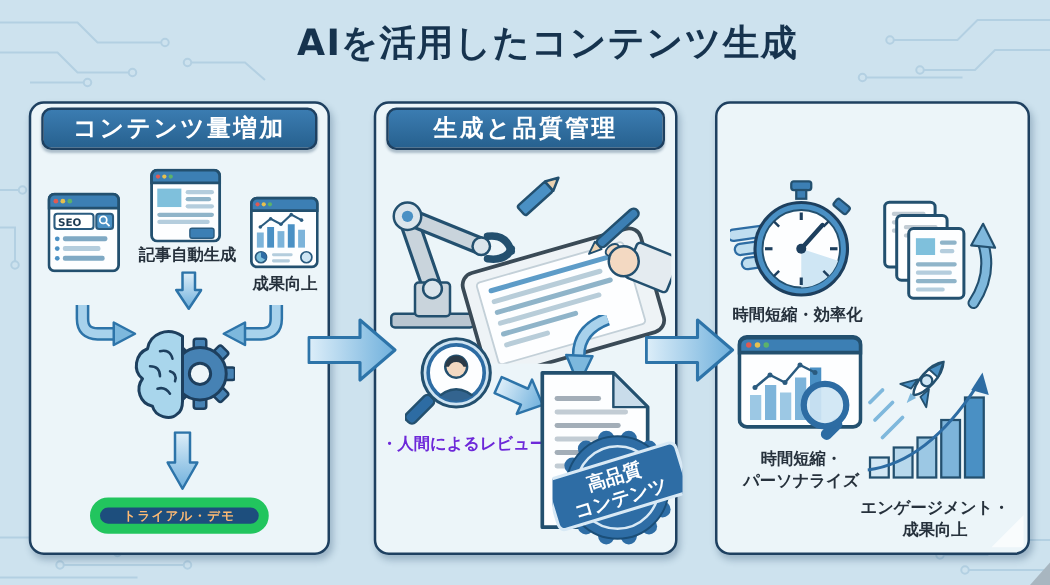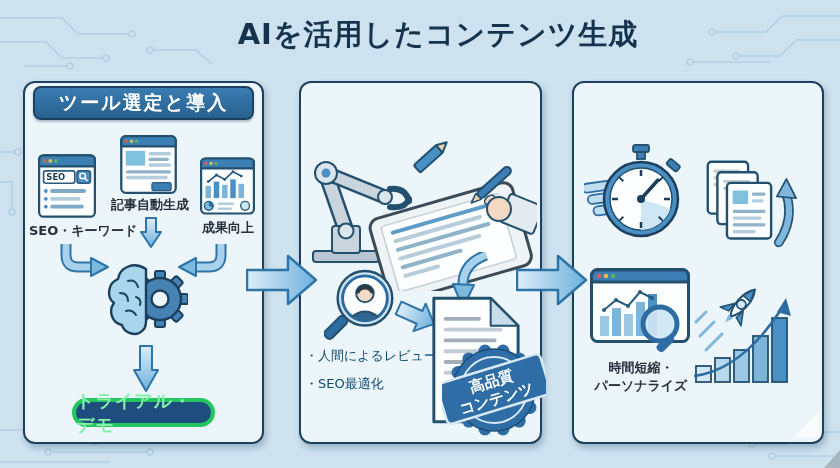--- a/index.html
+++ b/index.html
@@ -17,25 +17,25 @@
          background:linear-gradient(180deg,#3b7cb1,#27618f);
          border:2px solid #1e4060;border-radius:8px;box-sizing:border-box;
          display:flex;align-items:center;justify-content:center;
          color:#ffffff;font-weight:700;font-size:19px;letter-spacing:2px;
          box-shadow:0 2px 2px rgba(23,58,92,.3);}
   .abs{position:absolute;}
   .label{position:absolute;font-weight:700;color:#26313c;font-size:13px;
          text-align:center;line-height:1.4;white-space:pre-line;}
   .label-left{text-align:left;}
   .cta{position:absolute;left:47px;top:315px;width:143px;height:29px;
-       background:#1d4e7d;border:4px solid #22c55e;border-radius:16px;
-       color:#86efac;font-weight:700;font-size:18px;letter-spacing:1px;
+       background:#1d4e7d;border:8px solid #22c55e;border-radius:16px;
+       color:#fdba74;font-weight:700;font-size:10px;letter-spacing:1px;
        display:flex;align-items:center;justify-content:center;box-sizing:border-box;}
   .bullets{position:absolute;left:4px;top:259px;width:136px;
-       font-size:13px;font-weight:400;color:#0c4a6e;line-height:28px;}
+       font-size:13px;font-weight:700;color:#6d28d9;line-height:28px;}
   svg{display:block;}
 </style>
 </head>
 <body>
 
 <div class="stage">
 
   <svg width="0" height="0" style="position:absolute">
     <defs>
       <linearGradient id="gH" x1="0" y1="0" x2="1" y2="0">
@@ -79,21 +79,21 @@
         <circle cx="772" cy="456" r="3" fill="#cde2ee"></circle>
       <polyline points="840,432 802,432 790,444 752,444"></polyline>
         <circle cx="752" cy="444" r="3" fill="#cde2ee"></circle>
     </g>
     <polygon points="824,468 840,450 840,468" fill="#a8b6c0"></polygon>
   </svg>
 
   <div class="title">AIを活用したコンテンツ生成</div>
 
   <div class="panel panel-1">
-    <div class="panel-header">ツール選定と導入</div>
+    <div class="panel-header">コンテンツ量増加</div>
 
     <svg class="abs" style="left:13px;top:71px" width="58" height="64" viewBox="0 0 104 114">
       <rect x="2" y="2" width="100" height="110" rx="8" fill="#fdfeff" stroke="#23506f" stroke-width="4"></rect>
       <path d="M2,10 a8,8 0 0 1 8,-8 h84 a8,8 0 0 1 8,8 v12 h-100 z" fill="#3c7fb4" stroke="#23506f" stroke-width="4"></path>
       <circle cx="12" cy="12" r="3.4" fill="#e05a52"></circle>
         <circle cx="22" cy="12" r="3.4" fill="#e6c04f"></circle>
         <circle cx="32" cy="12" r="3.4" fill="#5cb26a"></circle>
       <rect x="10" y="30" width="56" height="22" rx="4" fill="#ffffff" stroke="#2a5b7f" stroke-width="3"></rect>
       <text x="15" y="47" font-size="15" font-weight="bold" fill="#1d3a52">SEO</text>
       <rect x="70" y="30" width="24" height="22" rx="4" fill="#4a90c4" stroke="#2a5b7f" stroke-width="3"></rect>
@@ -141,21 +141,20 @@
       <circle cx="45" cy="40" r="2.6" fill="#2a5b7f"></circle>
         <circle cx="60" cy="26" r="2.6" fill="#2a5b7f"></circle>
         <circle cx="75" cy="34" r="2.6" fill="#2a5b7f"></circle>
       <circle cx="16" cy="88" r="8" fill="#7fc0dc" stroke="#2a5b7f" stroke-width="2.5"></circle>
       <path d="M16,88 L16,80 A8,8 0 0 1 23,92 Z" fill="#2e6da5"></path>
       <rect x="32" y="82" width="30" height="4.5" rx="2" fill="#b4cddd"></rect>
       <rect x="32" y="91" width="26" height="4.5" rx="2" fill="#b4cddd"></rect>
       <circle cx="82" cy="88" r="8" fill="#cfe6f4" stroke="#2a5b7f" stroke-width="2.5"></circle>
     </svg>
 
-    <div class="label label-left" style="left:4px;top:139px;width:110px">SEO・キーワード</div>
     <div class="label" style="left:84px;top:113px;width:82px">記事自動生成</div>
     <div class="label" style="left:168px;top:136px;width:70px">成果向上</div>
 
     <svg class="abs" style="left:115px;top:134px" width="22" height="32" viewBox="0 0 22 32">
       <polygon points="6,1 16,1 16,15 21,15 11,30 1,15 6,15" fill="url(#gV)" stroke="#2d74a9" stroke-width="2" stroke-linejoin="round"></polygon>
     </svg>
     <svg class="abs" style="left:33px;top:160px" width="52" height="36" viewBox="0 0 52 36">
       <path d="M8,1 V12 Q8,24 20,24 H33" fill="none" stroke="#2d74a9" stroke-width="11"></path>
       <path d="M8,1 V12 Q8,24 20,24 H33" fill="none" stroke="#a8d2ec" stroke-width="7"></path>
       <polygon points="33,15 33,33 50,24" fill="#7db8dd" stroke="#2d74a9" stroke-width="2" stroke-linejoin="round"></polygon>
@@ -188,20 +187,21 @@
     </svg>
 
     <svg class="abs" style="left:108px;top:262px" width="26" height="48" viewBox="0 0 26 48">
       <polygon points="7,1 19,1 19,25 25,25 13,46 1,25 7,25" fill="url(#gV)" stroke="#2d74a9" stroke-width="2" stroke-linejoin="round"></polygon>
     </svg>
 
     <div class="cta">トライアル・デモ</div>
   </div>
 
   <div class="panel panel-2">
+    <div class="panel-header">生成と品質管理</div>
 
     <svg class="abs" style="left:4px;top:40px" width="232" height="168" viewBox="0 0 232 168">
       <g>
         <line x1="41" y1="108" x2="21" y2="50" stroke="#23506f" stroke-width="17" stroke-linecap="round"></line>
         <line x1="41" y1="108" x2="21" y2="50" stroke="#c9d4dc" stroke-width="12" stroke-linecap="round"></line>
         <line x1="21" y1="50" x2="80" y2="74" stroke="#23506f" stroke-width="15" stroke-linecap="round"></line>
         <line x1="21" y1="50" x2="80" y2="74" stroke="#c9d4dc" stroke-width="10" stroke-linecap="round"></line>
         <rect x="8" y="128" width="66" height="11" rx="3" fill="#b9c6d1" stroke="#23506f" stroke-width="2"></rect>
         <rect x="27" y="103" width="28" height="27" rx="3" fill="#c9d4dc" stroke="#23506f" stroke-width="2"></rect>
         <circle cx="21" cy="50" r="11" fill="#dbe5ec" stroke="#23506f" stroke-width="2"></circle>
@@ -264,21 +264,20 @@
     </svg>
 
     <svg class="abs" style="left:93px;top:214px" width="44" height="43" viewBox="0 0 44 43">
       <g transform="rotate(24 22 21)">
         <polygon points="2,12 25,12 25,4 41,19 25,34 25,26 2,26" fill="url(#gH)" stroke="#2d74a9" stroke-width="2" stroke-linejoin="round"></polygon>
       </g>
     </svg>
 
     <div class="bullets">
       <div>・人間によるレビュー</div>
-      <div>・SEO最適化</div>
     </div>
 
     <svg class="abs" style="left:125px;top:211px" width="98" height="132" viewBox="0 0 100 132">
       <path d="M8,3 H66 L94,31 V129 H8 Z" fill="#fdfeff" stroke="#23506f" stroke-width="3" stroke-linejoin="round"></path>
       <path d="M66,3 V31 H94 Z" fill="#c9dcea" stroke="#23506f" stroke-width="2" stroke-linejoin="round"></path>
       <g fill="#a3aeb8">
         <rect x="18" y="22" width="38" height="4" rx="2"></rect>
         <rect x="18" y="33" width="60" height="4" rx="2" fill="#c2ccd4"></rect>
         <rect x="18" y="44" width="54" height="4" rx="2"></rect>
         <rect x="18" y="55" width="60" height="4" rx="2" fill="#c2ccd4"></rect>
@@ -341,20 +340,21 @@
       </g>
       <g stroke="#1d3f5e" stroke-width="2">
         <line x1="78.9" y1="76.9" x2="74.7" y2="72.7"></line>
           <line x1="35.1" y1="76.9" x2="39.3" y2="72.7"></line>
         <line x1="35.1" y1="33.1" x2="39.3" y2="37.3"></line>
           <line x1="78.9" y1="33.1" x2="74.7" y2="37.3"></line>
       </g>
       <line x1="57" y1="55" x2="74" y2="36" stroke="#1d3f5e" stroke-width="3.5" stroke-linecap="round"></line>
       <circle cx="57" cy="55" r="4" fill="#1d3f5e"></circle>
     </svg>
+    <div class="label" style="left:4px;top:161px;width:120px">時間短縮・効率化</div>
 
     <svg class="abs" style="left:128px;top:71px" width="96" height="100" viewBox="0 0 100 100">
       <rect x="6" y="6" width="42" height="54" rx="4" fill="#fdfeff" stroke="#23506f" stroke-width="2.5"></rect>
       <g fill="#c2ccd4">
         <rect x="12" y="14" width="28" height="3.5" rx="1.5"></rect>
           <rect x="12" y="21" width="24" height="3.5" rx="1.5"></rect>
         <rect x="12" y="28" width="28" height="3.5" rx="1.5"></rect>
       </g>
       <rect x="16" y="17" width="42" height="54" rx="4" fill="#fdfeff" stroke="#23506f" stroke-width="2.5"></rect>
       <g fill="#c2ccd4">
@@ -418,20 +418,22 @@
       </g>
       <g transform="translate(46,28) rotate(42)">
         <path d="M0,-22 C7,-14 7,6 0,14 C-7,6 -7,-14 0,-22 Z" fill="#fdfeff" stroke="#23506f" stroke-width="2"></path>
         <path d="M-5,-10 L0,-22 L5,-10 Z" fill="#4a90c4" stroke="#23506f" stroke-width="1.5" stroke-linejoin="round"></path>
         <path d="M-6,2 L-14,14 L-5,11 Z" fill="#4a90c4" stroke="#23506f" stroke-width="1.5" stroke-linejoin="round"></path>
         <path d="M6,2 L14,14 L5,11 Z" fill="#4a90c4" stroke="#23506f" stroke-width="1.5" stroke-linejoin="round"></path>
         <circle cx="0" cy="-2" r="4.5" fill="#cfe6f4" stroke="#23506f" stroke-width="1.8"></circle>
         <path d="M-3,14 L0,22 L3,14 Z" fill="#7fb8dc"></path>
       </g>
     </svg>
+    <div class="label" style="left:104px;top:315px;width:140px">エンゲージメント・
+成果向上</div>
 
     <svg class="abs" style="right:3px;bottom:4px" width="26" height="26">
       <polygon points="0,26 26,0 26,26" fill="#ffffff" opacity="0.7"></polygon>
     </svg>
   </div>
 
   <svg class="abs" style="left:246px;top:251px" width="72" height="58" viewBox="0 0 72 58">
     <polygon points="1,19 42,19 42,5 70,29 42,53 42,39 1,39" fill="url(#gH)" stroke="#2d74a9" stroke-width="2.5" stroke-linejoin="round"></polygon>
   </svg>
   <svg class="abs" style="left:516px;top:251px" width="72" height="58" viewBox="0 0 72 58">

